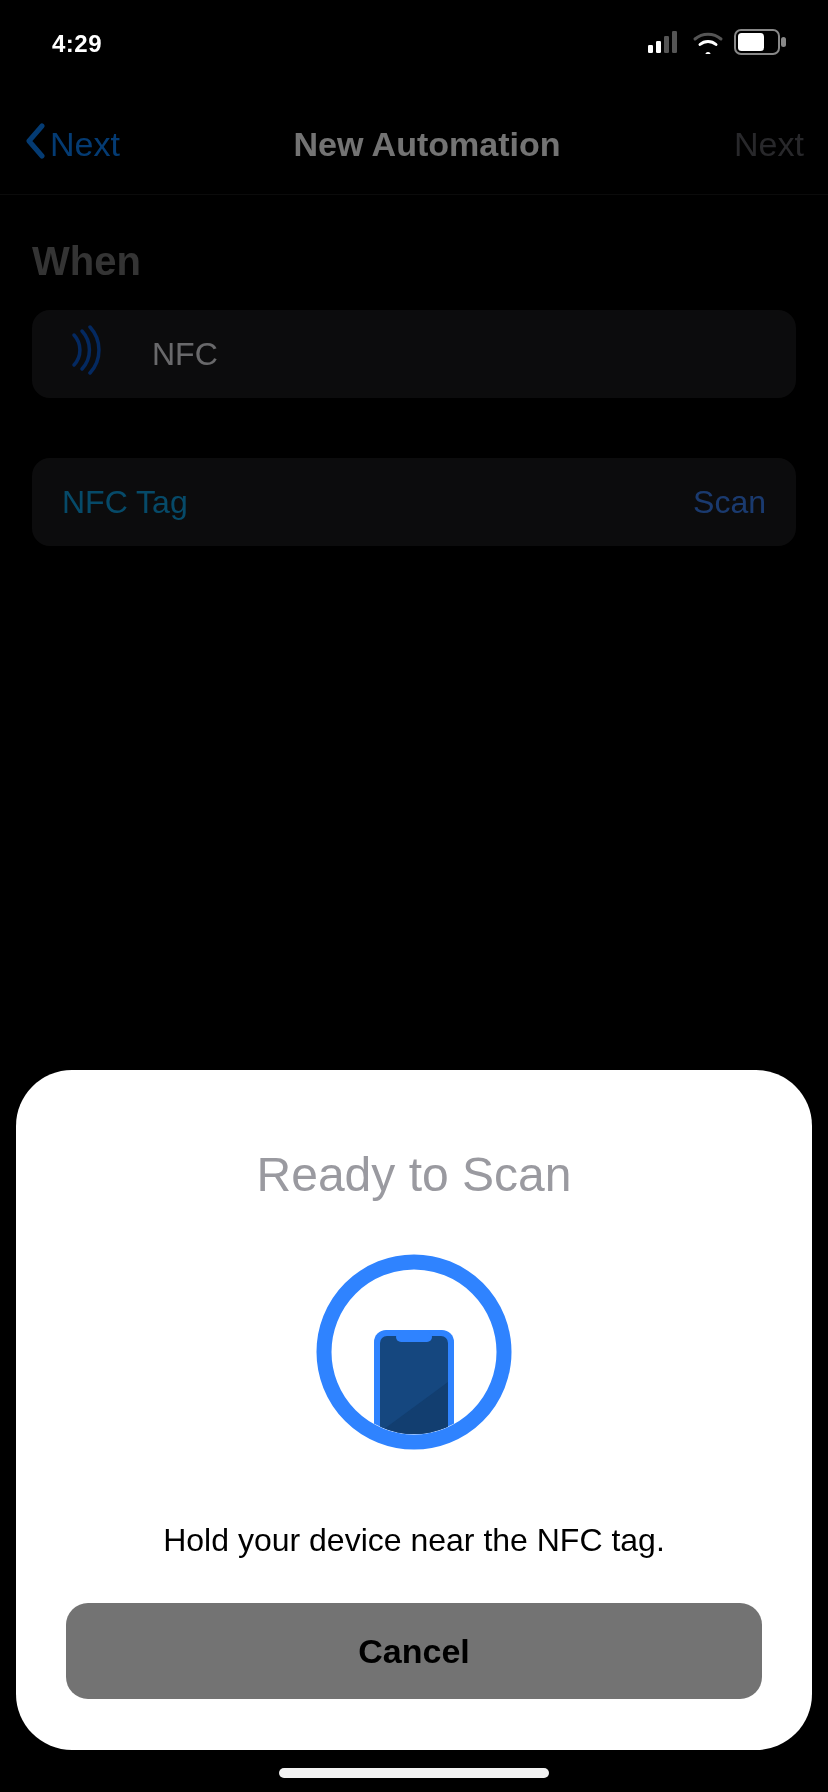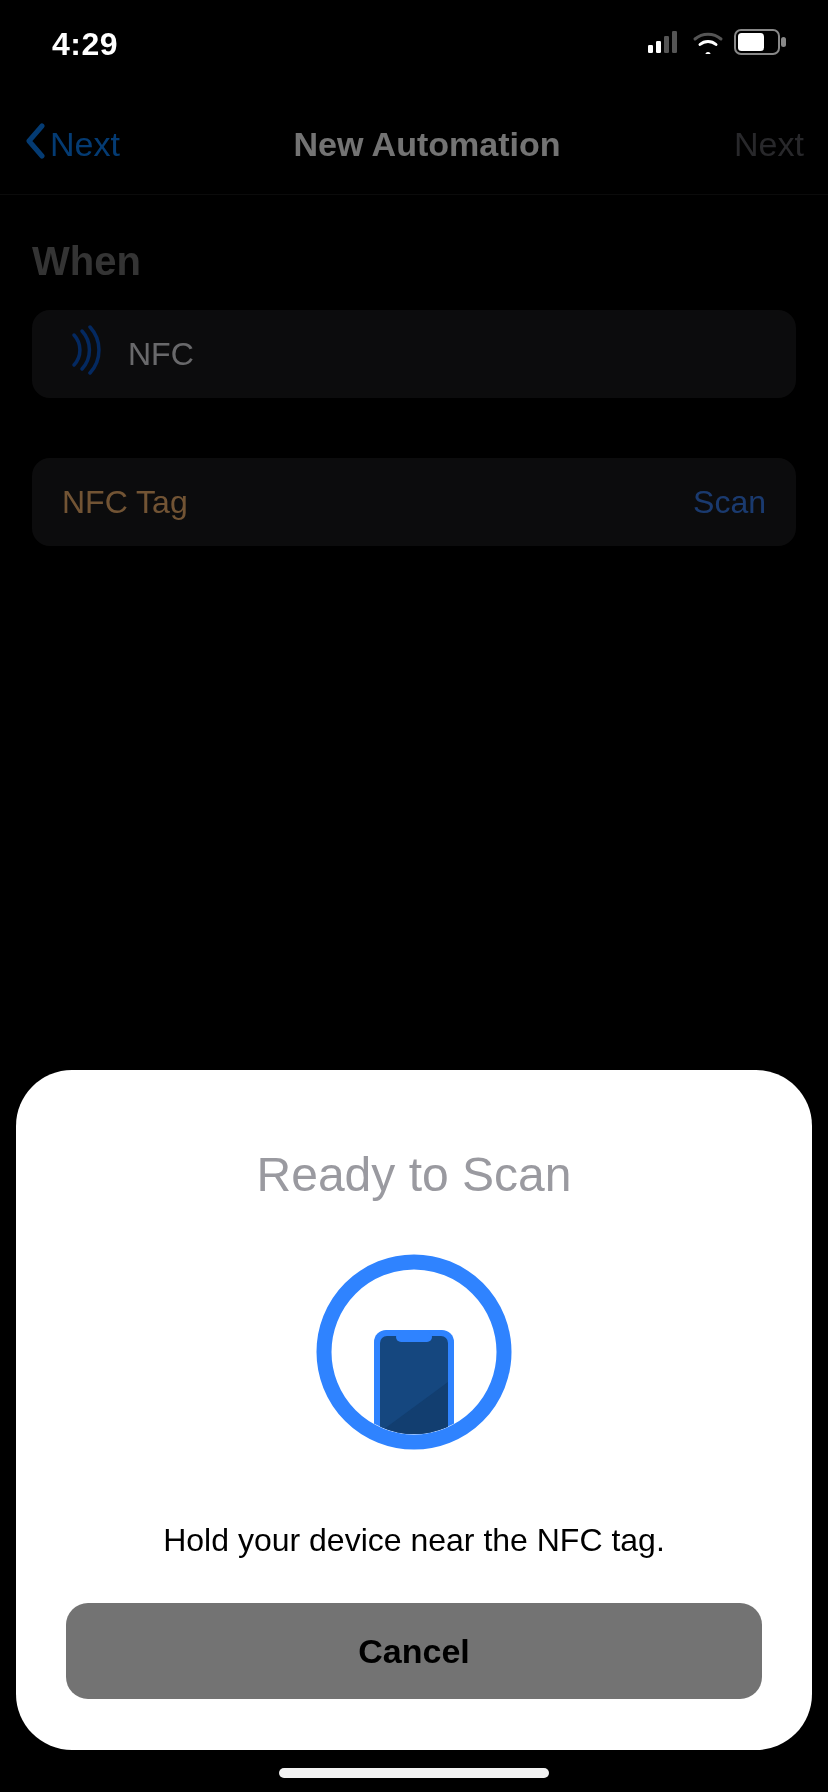--- a/index.html
+++ b/index.html
@@ -21,21 +21,21 @@
       position: absolute;
       top: 0; left: 0; right: 0;
       height: 80px;
       display: flex;
       align-items: center;
       justify-content: space-between;
       padding: 8px 40px 0 52px;
       color: #fff;
     }
     .status-time {
-      font-size: 32px;
+      font-size: 24px;
       font-weight: 600;
       letter-spacing: 0.5px;
       text-align: right;
     }
     .status-icons {
       display: flex;
       align-items: center;
       gap: 10px;
     }
 
@@ -88,24 +88,24 @@
       align-items: center;
       padding: 0 30px;
       color: #e8e8ed;
       font-size: 32px;
       gap: 22px;
       justify-content: space-between;
     }
     .cell-left {
       display: flex;
       align-items: center;
-      gap: 16px;
+      gap: 40px;
     }
     .cell-label { color: #e8e8ed; }
-    .cell-label.dim { color: #fdba74; }
+    .cell-label.dim { color: #0ea5e9; }
     .cell-action {
       color: #3b82f6;
       font-size: 32px;
     }
 
     
     .sheet {
       position: absolute;
       left: 16px; right: 16px;
       bottom: 42px;

